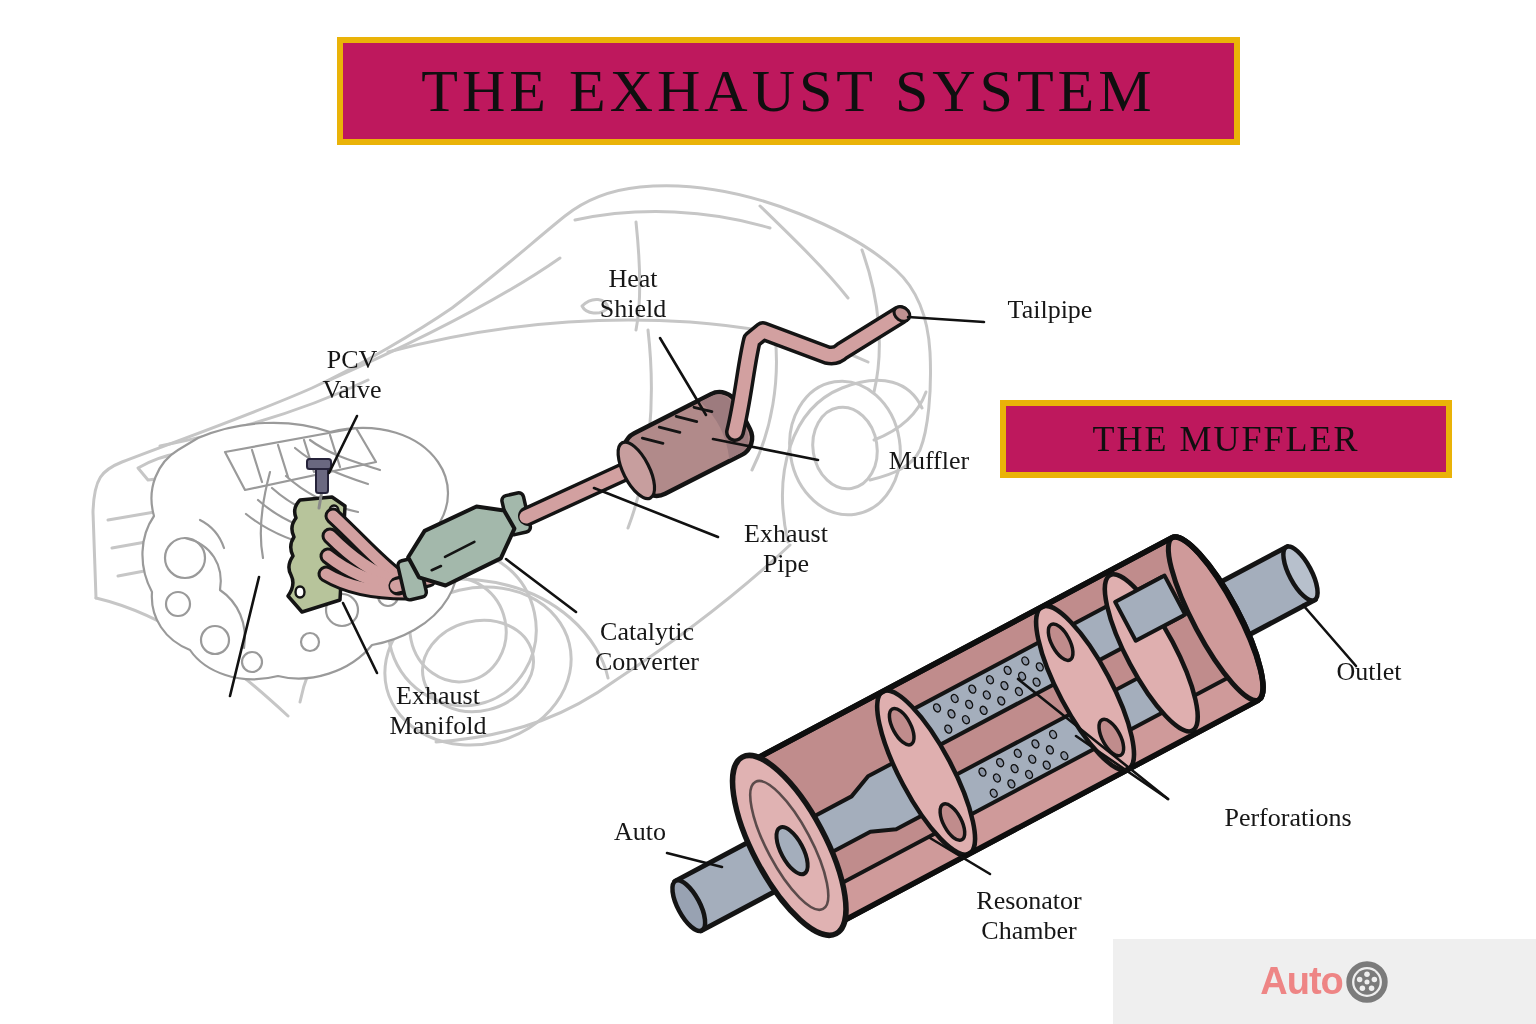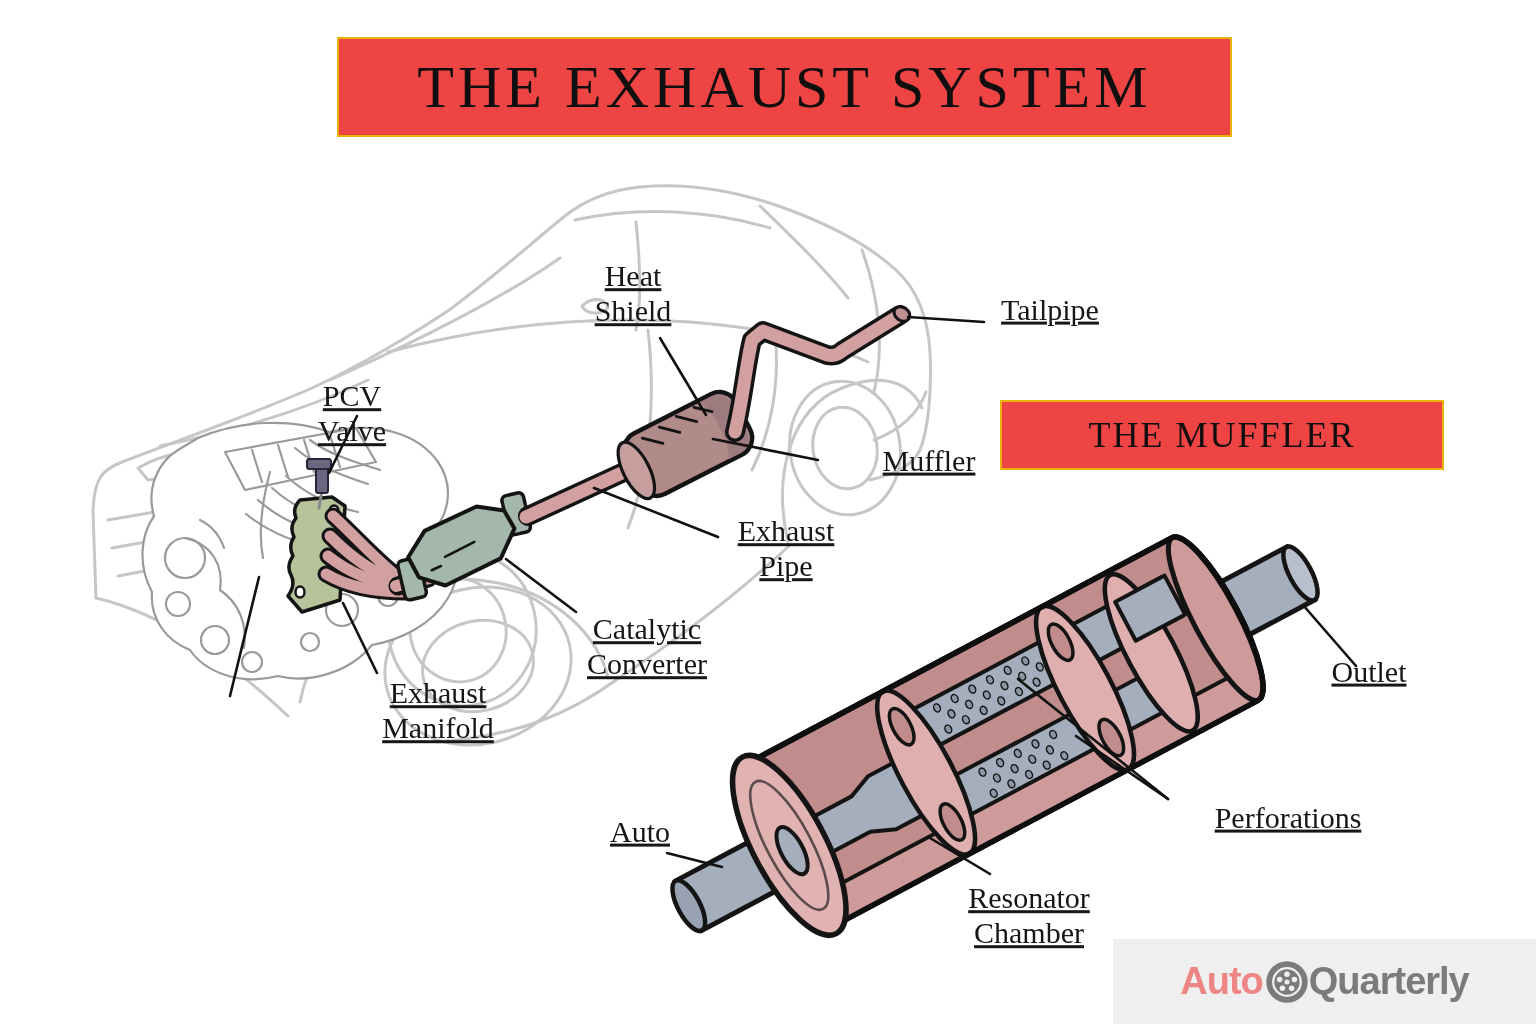--- a/index.html
+++ b/index.html
@@ -1,27 +1,27 @@
 <!DOCTYPE html>
 <html><head>
 <meta charset="utf-8">
 <style>
   html,body{margin:0;padding:0;background:#888;}
   #page{position:relative;width:1536px;height:1024px;background:#ffffff;overflow:hidden;
         font-family:"Liberation Serif","DejaVu Serif",serif;}
   #art{position:absolute;left:0;top:0;width:1536px;height:1024px;}
-  .titlebox{position:absolute;border:2px solid #eab308;background:#ef4444;
+  .titlebox{position:absolute;border:6px solid #eab308;background:#be185d;
             display:flex;align-items:center;justify-content:center;color:#0f0f0f;}
   #main-title{left:337px;top:37px;width:891px;height:96px;font-size:60px;letter-spacing:4px;}
   #muffler-title{left:1000px;top:400px;width:440px;height:66px;font-size:36px;letter-spacing:2px;}
-  .label{position:absolute;transform:translate(-50%,-50%);font-size:30px;line-height:1.16;
-         color:#161616;white-space:pre-line;text-align:center;text-decoration:underline;}
+  .label{position:absolute;transform:translate(-50%,-50%);font-size:26px;line-height:1.16;
+         color:#161616;white-space:pre-line;text-align:center;}
   #lbl-heat-shield{left:633px;top:294px;}
   #lbl-tailpipe{left:1050px;top:310px;}
-  #lbl-pcv-valve{left:352px;top:375px;margin-top:39px;}
+  #lbl-pcv-valve{left:352px;top:375px;}
   #lbl-muffler{left:890px;top:461px;margin-left:39px;}
   #lbl-exhaust-pipe{left:786px;top:549px;}
   #lbl-catalytic-converter{left:647px;top:623px;margin-top:24px;}
   #lbl-exhaust-manifold{left:438px;top:711px;}
   #lbl-cylinder-head{left:186px;top:739px;}
   #lbl-inlet{left:640px;top:832px;}
   #lbl-outlet{left:1369px;top:672px;}
   #lbl-perforations{left:1288px;top:818px;}
   #lbl-resonator-chamber{left:1029px;top:916px;}
   #logo{position:absolute;left:1113px;top:939px;width:423px;height:85px;background:#efefef;
@@ -251,16 +251,15 @@
       <svg width="46" height="46" viewBox="0 0 40 40">
       <circle cx="20" cy="20" r="15.5" fill="none" stroke="#7b7b7b" stroke-width="5"></circle>
       <circle cx="20" cy="20" r="11" fill="#7b7b7b"></circle>
       <circle cx="20" cy="20" r="2.2" fill="#efefef"></circle>
       <circle cx="20" cy="13.2" r="2.4" fill="#efefef"></circle>
       <circle cx="26.4" cy="17.9" r="2.4" fill="#efefef"></circle>
       <circle cx="24" cy="25.5" r="2.4" fill="#efefef"></circle>
       <circle cx="16" cy="25.5" r="2.4" fill="#efefef"></circle>
       <circle cx="13.6" cy="17.9" r="2.4" fill="#efefef"></circle>
     </svg>
-      <span class="rest">Quarterly</span>
   </div>
 
 </div>
 
 </body></html>

